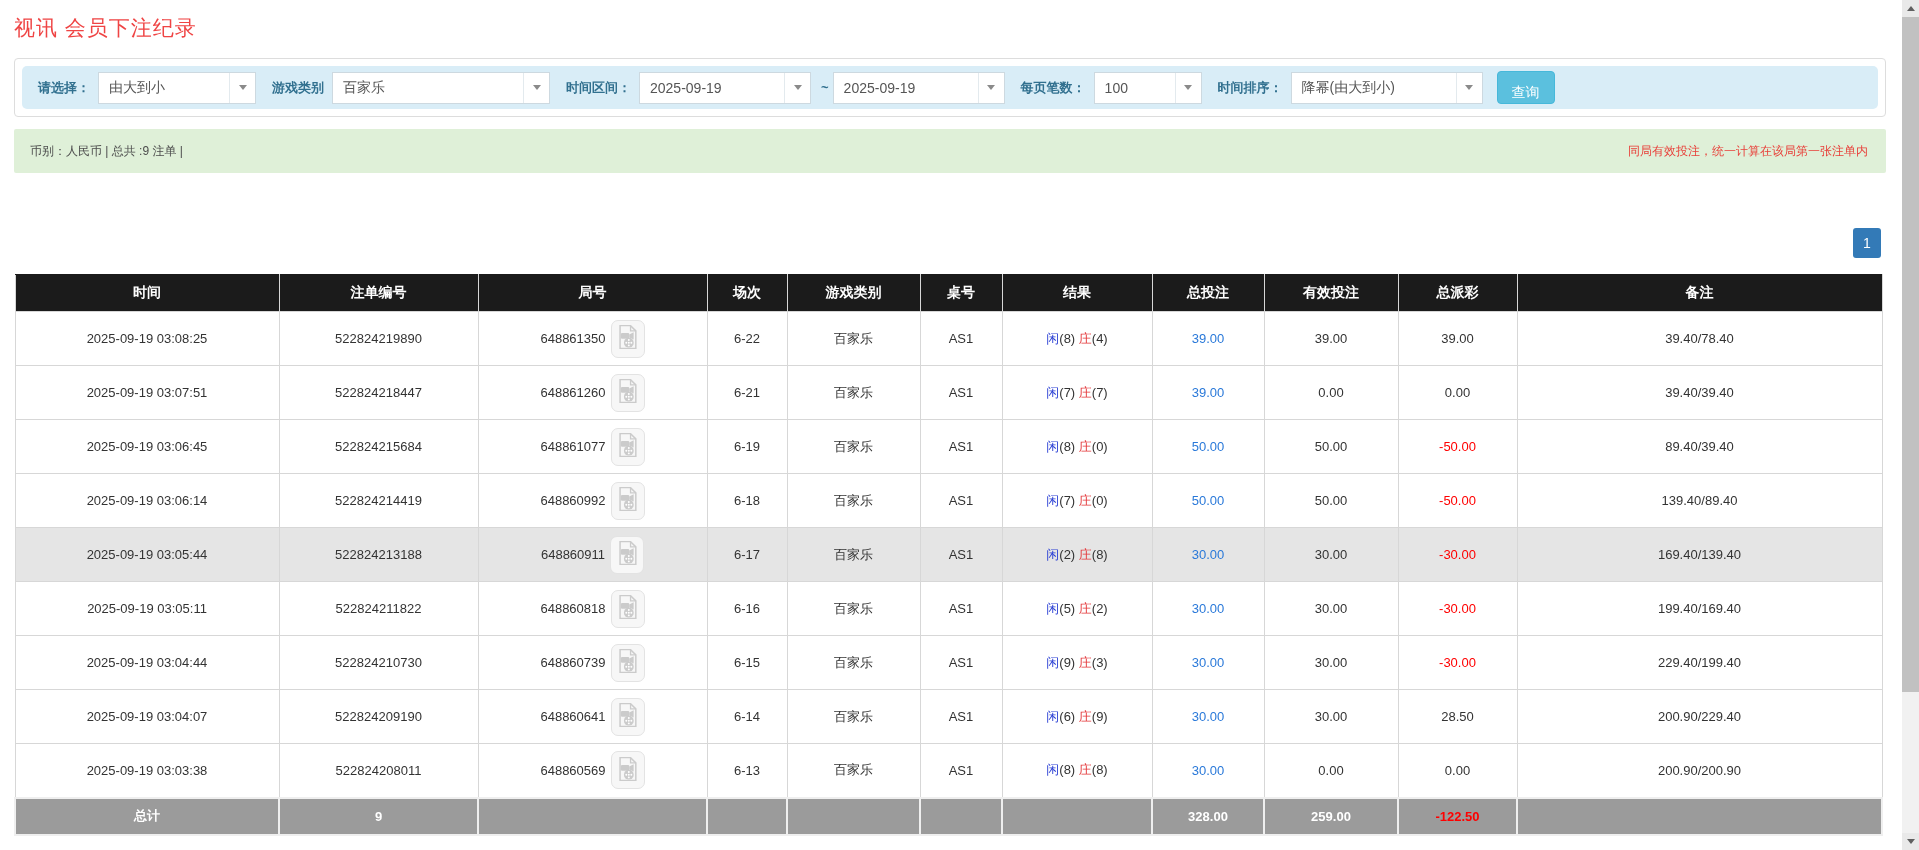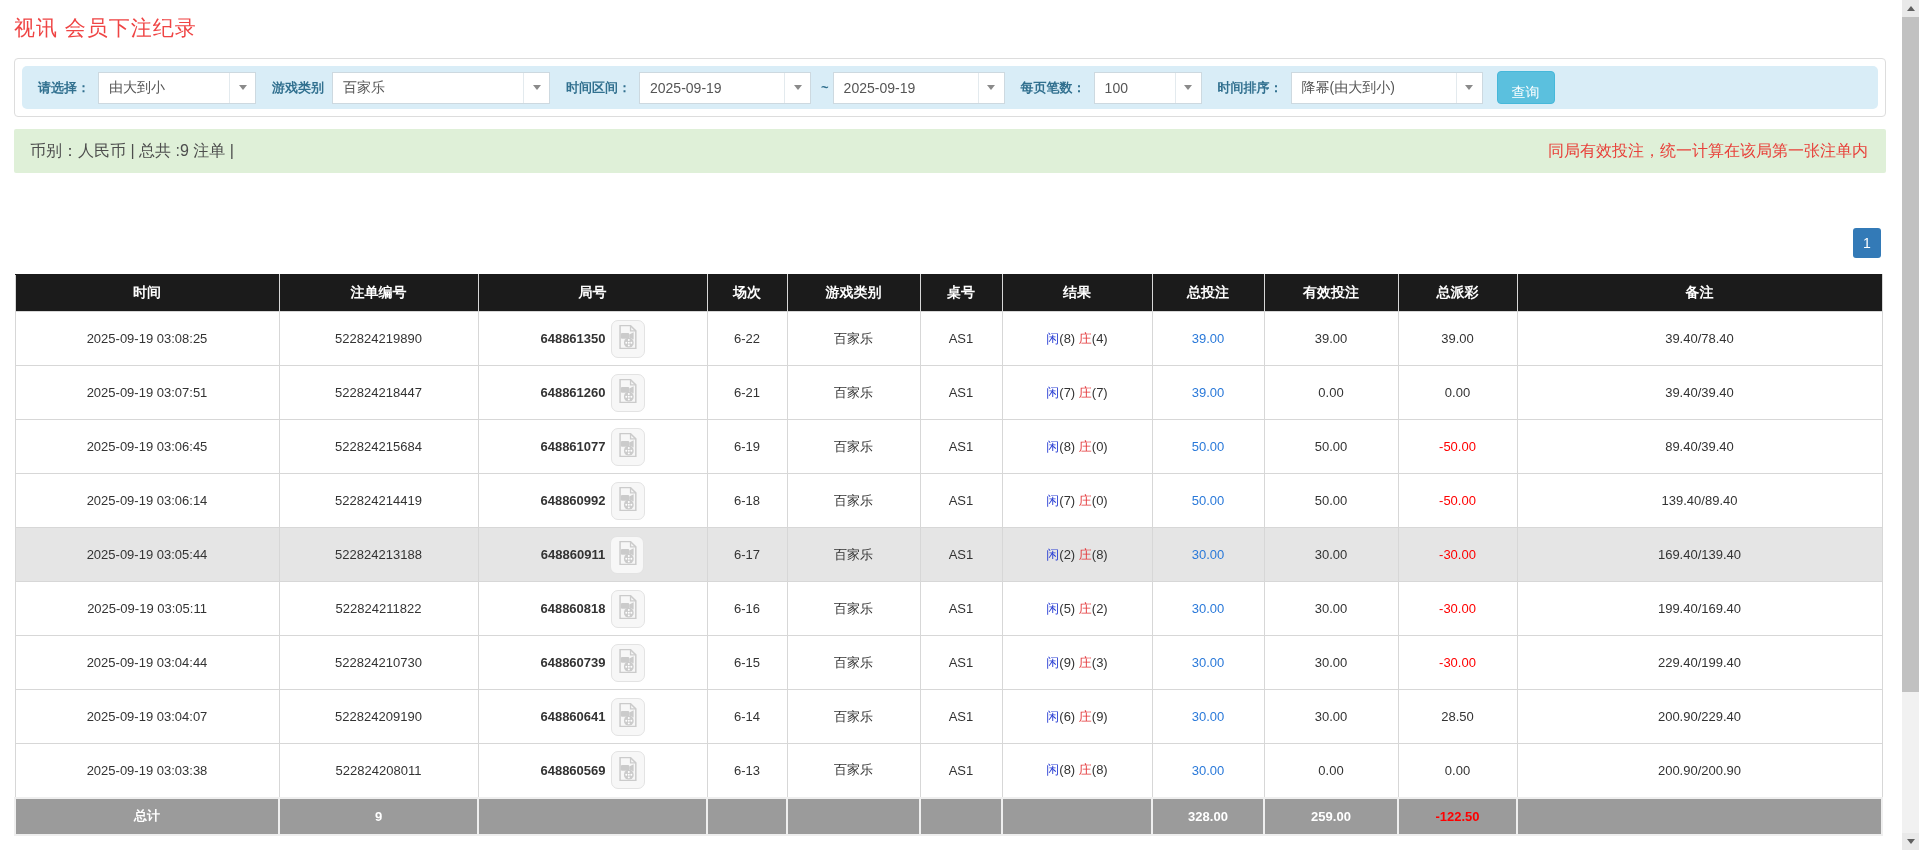--- a/index.html
+++ b/index.html
@@ -30,21 +30,21 @@
   .search-btn {
     background:#5bc0de; border:1px solid #46b8da; color:#fff; font-size:14px;
     border-radius:4px; height:33px; padding:12px 14px; margin-left:4px; cursor:pointer;
     font-family:"Liberation Sans", sans-serif;
   }
 
   
   .summary-bar {
     margin-top:12px; background:#dff0d8; height:44px; border-radius:2px;
     display:flex; align-items:center; justify-content:space-between; padding:0 18px 0 16px;
-    font-size:16px;
+    font-size:12px;
   }
   .summary-left { color:#4d4d4d; }
   .summary-right { color:#e8403a; }
 
   
   .pagination { margin-top:55px; display:flex; justify-content:flex-end; width:1867px; }
   .page-btn {
     width:28px; height:30px; background:#337ab7; color:#fff; font-size:14px;
     display:flex; align-items:center; justify-content:center; border-radius:3px; cursor:pointer;
   }
@@ -63,21 +63,21 @@
   table.records tfoot td {
     background:#9b9b9b; color:#fff; border:2px solid #efefef; height:37px;
     text-align:center; font-size:13px; font-weight:bold;
   }
   .amount-link { color:#2a79d9; cursor:pointer; }
   .res-player { color:#2a3fd4; }
   .res-banker { color:#e4393c; }
   .neg { color:#ff0000 !important; }
   tfoot .neg { font-weight:bold; }
 
-  .round-cell-inner { display:flex; align-items:center; justify-content:center; gap:5px;font-weight:bold; }
+  .round-cell-inner { display:flex; align-items:center; justify-content:center; gap:5px; }
   .video-btn {
     width:34px; height:38px; background:#f7f7f7; border:1px solid #e3e3e3; border-radius:7px;
     display:inline-flex; align-items:center; justify-content:center; cursor:pointer; flex:none;
   }
 
   
   .scrollbar { position:fixed; top:0; right:0; width:17px; height:850px; background:#f1f1f1; z-index:10; }
   .sb-btn { position:absolute; left:0; width:17px; height:17px; background:#e9e9e9; display:flex; align-items:center; justify-content:center; cursor:pointer; }
   .sb-btn.top { top:0; }
   .sb-btn.bottom { bottom:0; }

